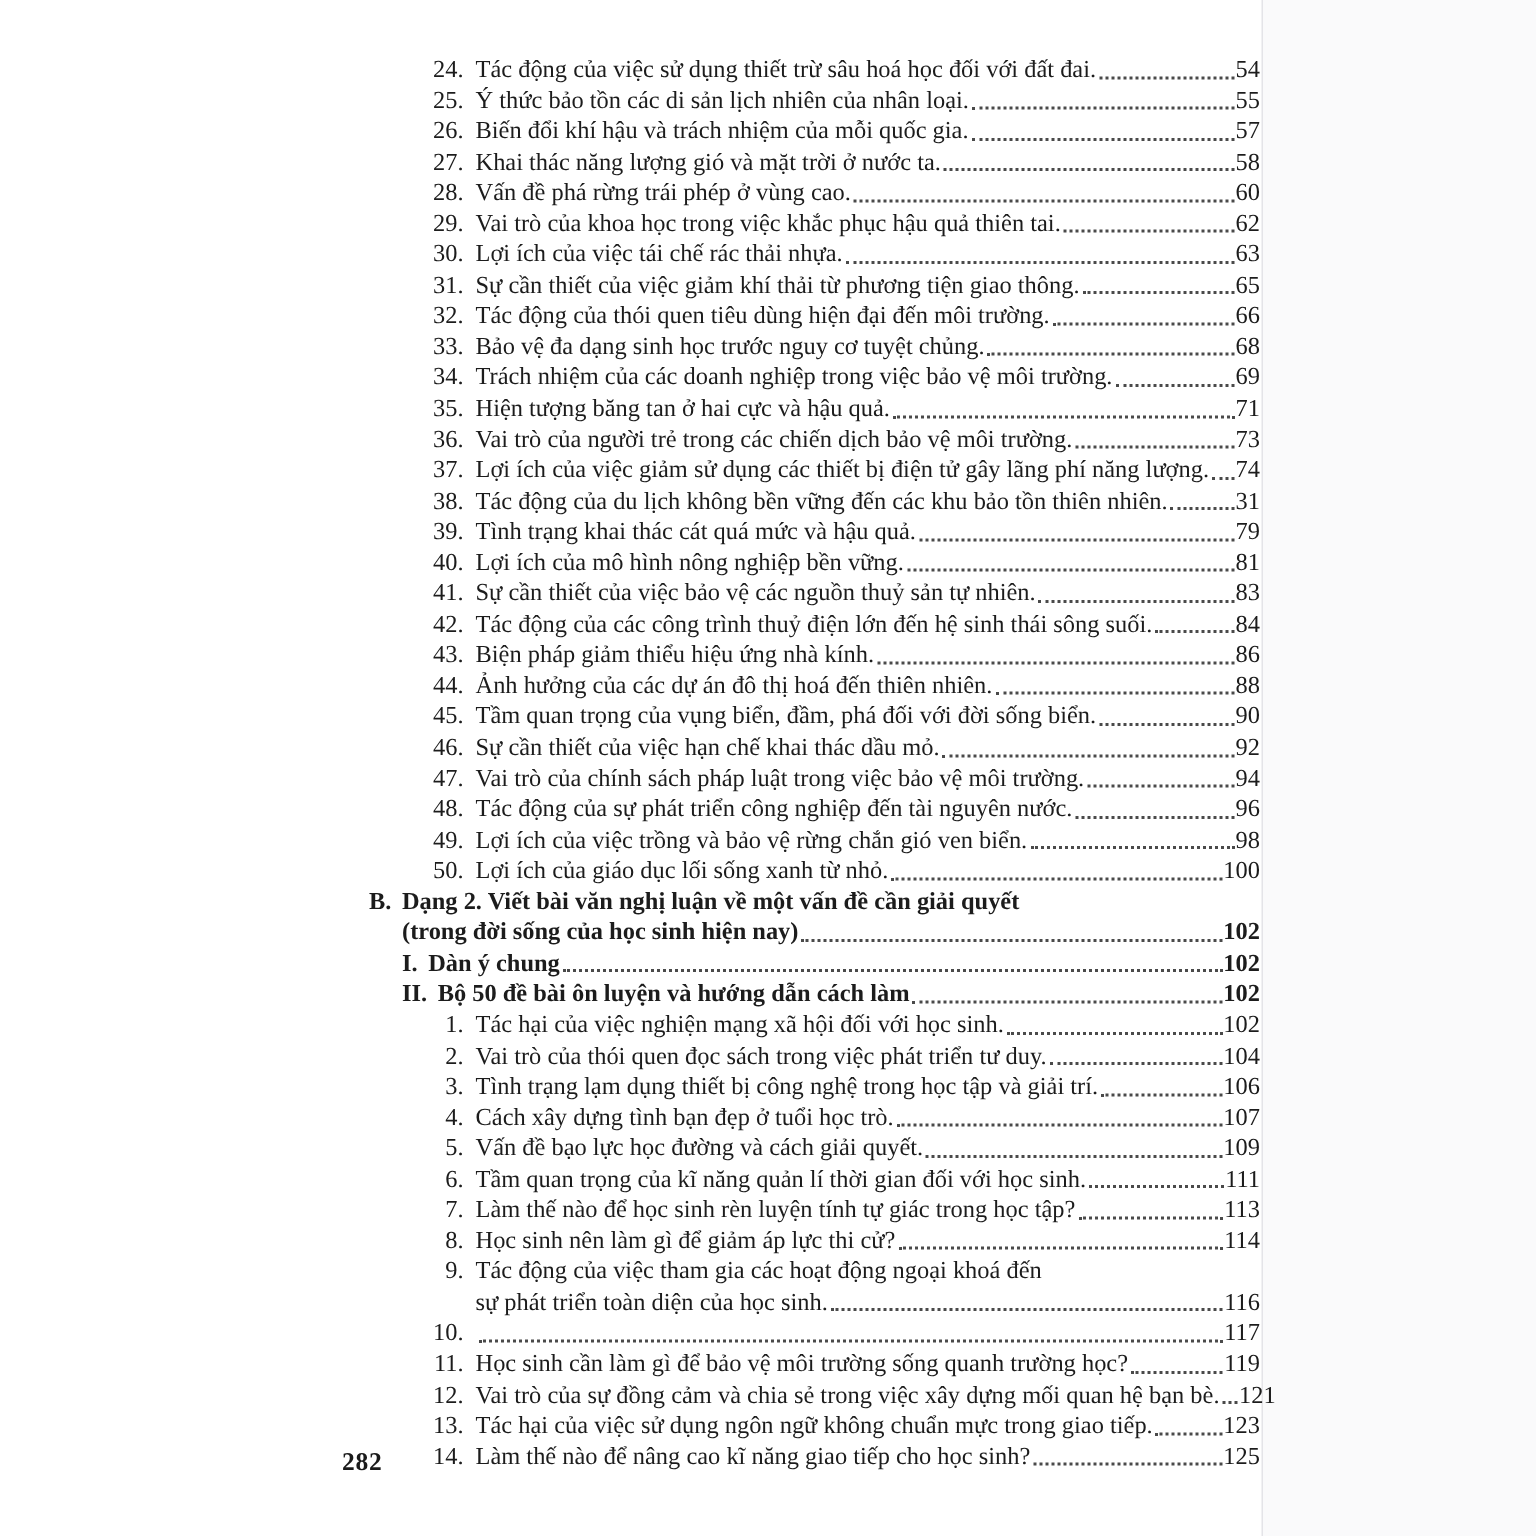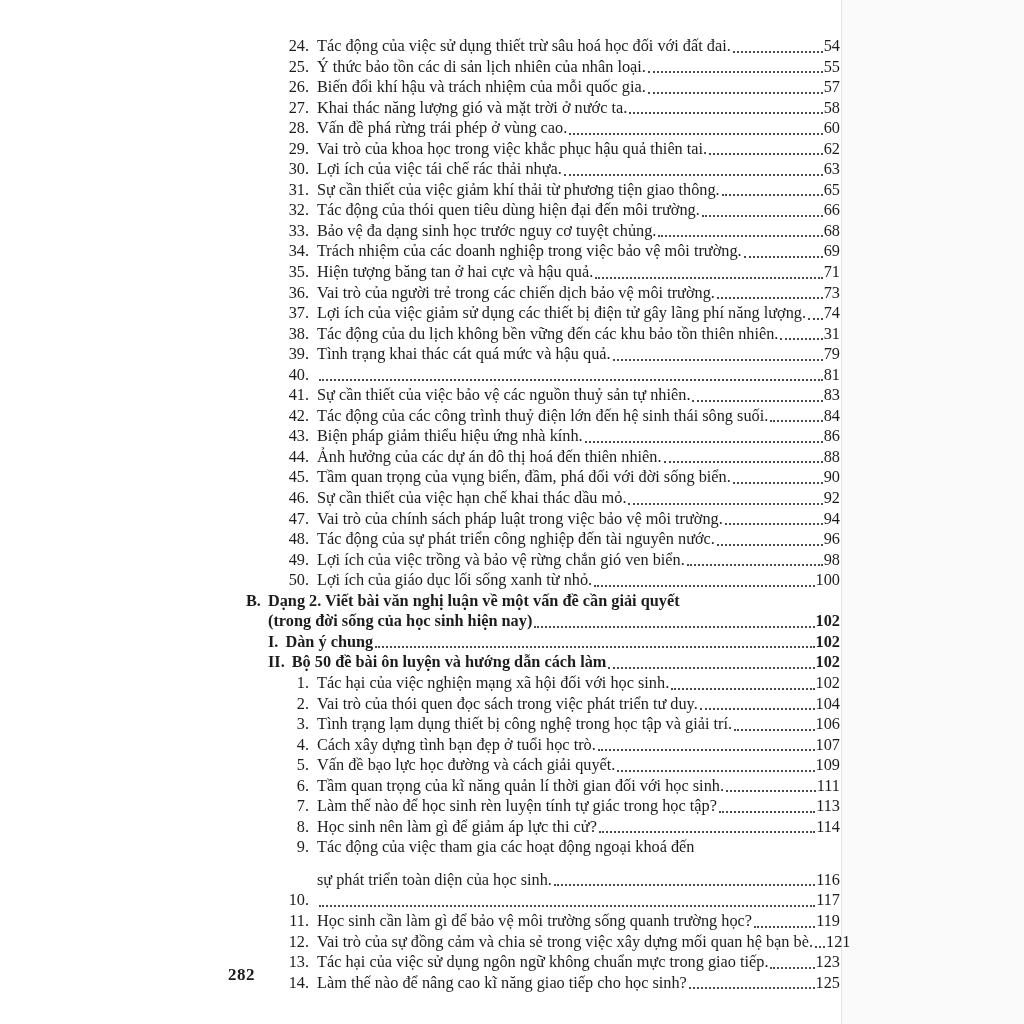--- a/index.html
+++ b/index.html
@@ -18,21 +18,21 @@
     position:absolute;left:0;top:36px;width:840px;
     color:#1c1c1c;font-size:16.3px;
   }
   .row{
     display:flex;align-items:baseline;
     height:20.55px;line-height:20.55px;
     white-space:nowrap;
   }
   .row .num{flex:0 0 44px;text-align:right;margin-right:8px;}
   .row.item{padding-left:265px;}
-  .row.item-cont{padding-left:317px;margin-top:12px;}
+  .row.item-cont{padding-left:317px;}
   .row.section{padding-left:246px;font-weight:700;}
   .row.section-cont{padding-left:268px;font-weight:700;}
   .row.sub{padding-left:268px;font-weight:700;}
   .prefix{margin-right:7px;}
   .fill{
     flex:1 1 auto;min-width:10px;
     border-bottom:2px dotted #4a4a4a;
     align-self:flex-end;margin:0 1px 4px 2px;
   }
   .pg{flex:0 0 auto;}
@@ -139,20 +139,21 @@
           <span class="pg">31</span>
         </div>
         <div class="row item">
           <span class="num">39.</span>
           <span class="text">Tình trạng khai thác cát quá mức và hậu quả.</span>
           <span class="fill"></span>
           <span class="pg">79</span>
         </div>
         <div class="row item">
           <span class="num">40.</span>
+          <span class="text">Lợi ích của mô hình nông nghiệp bền vững.</span>
           <span class="fill"></span>
           <span class="pg">81</span>
         </div>
         <div class="row item">
           <span class="num">41.</span>
           <span class="text">Sự cần thiết của việc bảo vệ các nguồn thuỷ sản tự nhiên.</span>
           <span class="fill"></span>
           <span class="pg">83</span>
         </div>
         <div class="row item">

